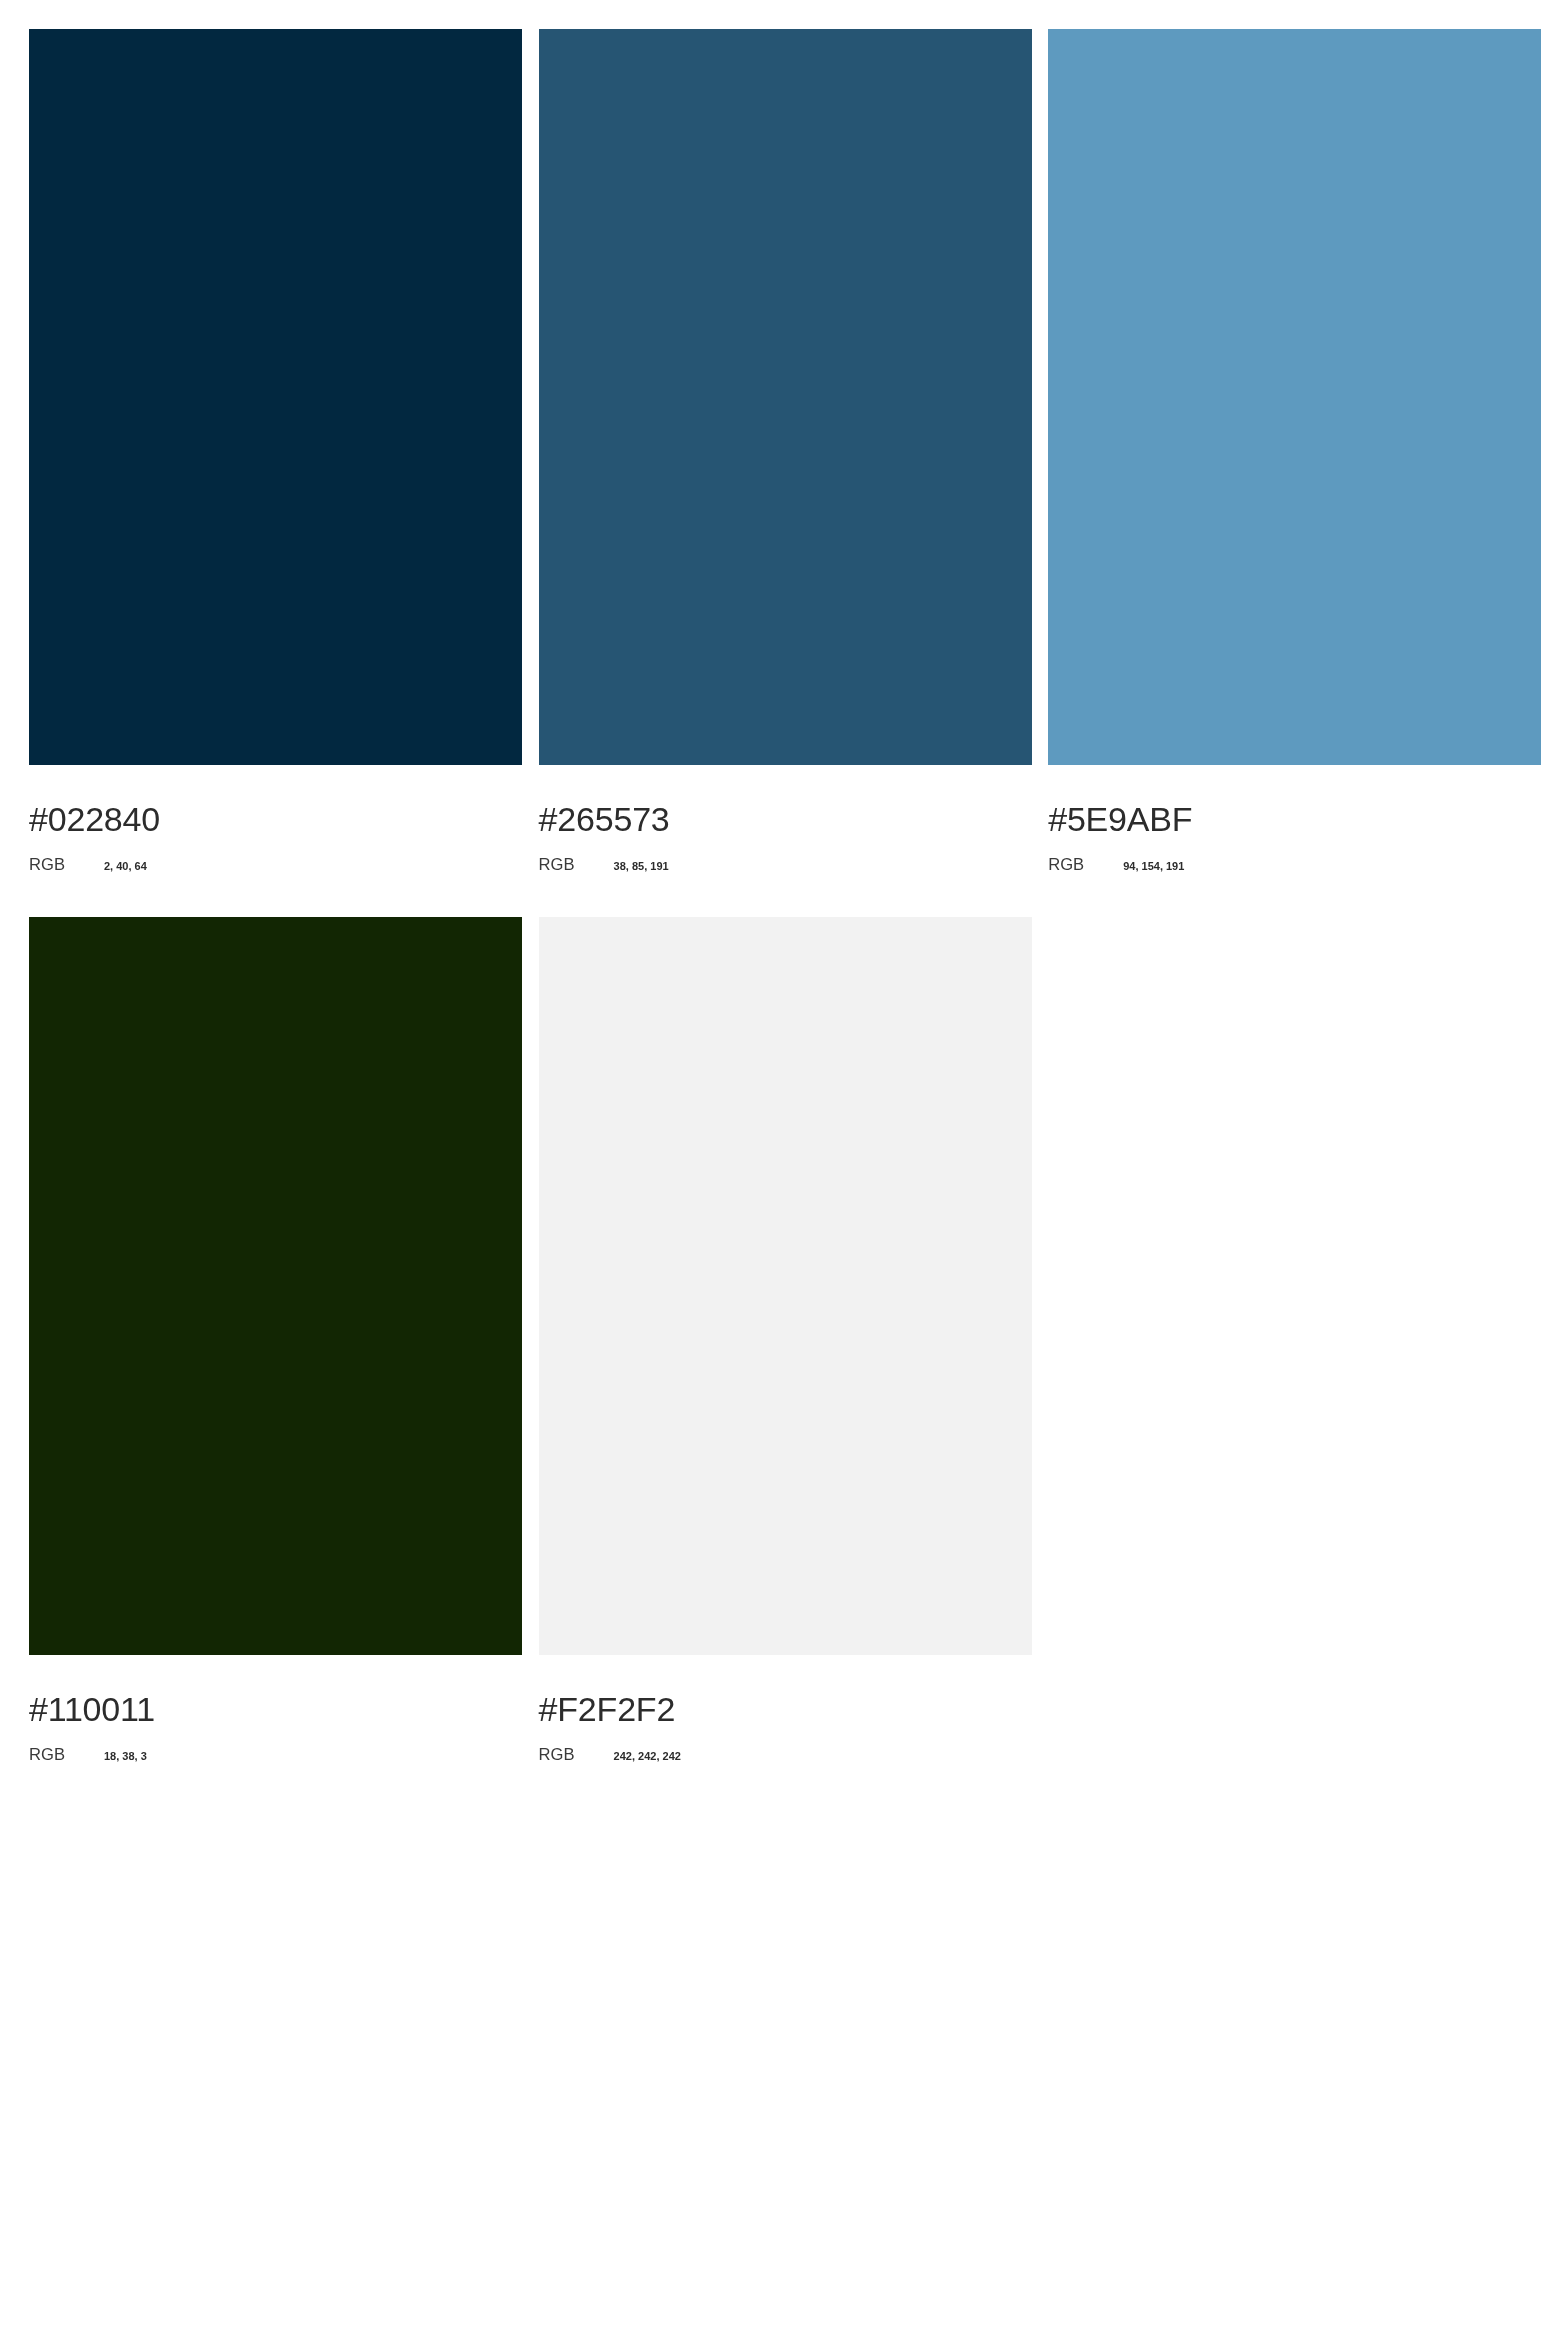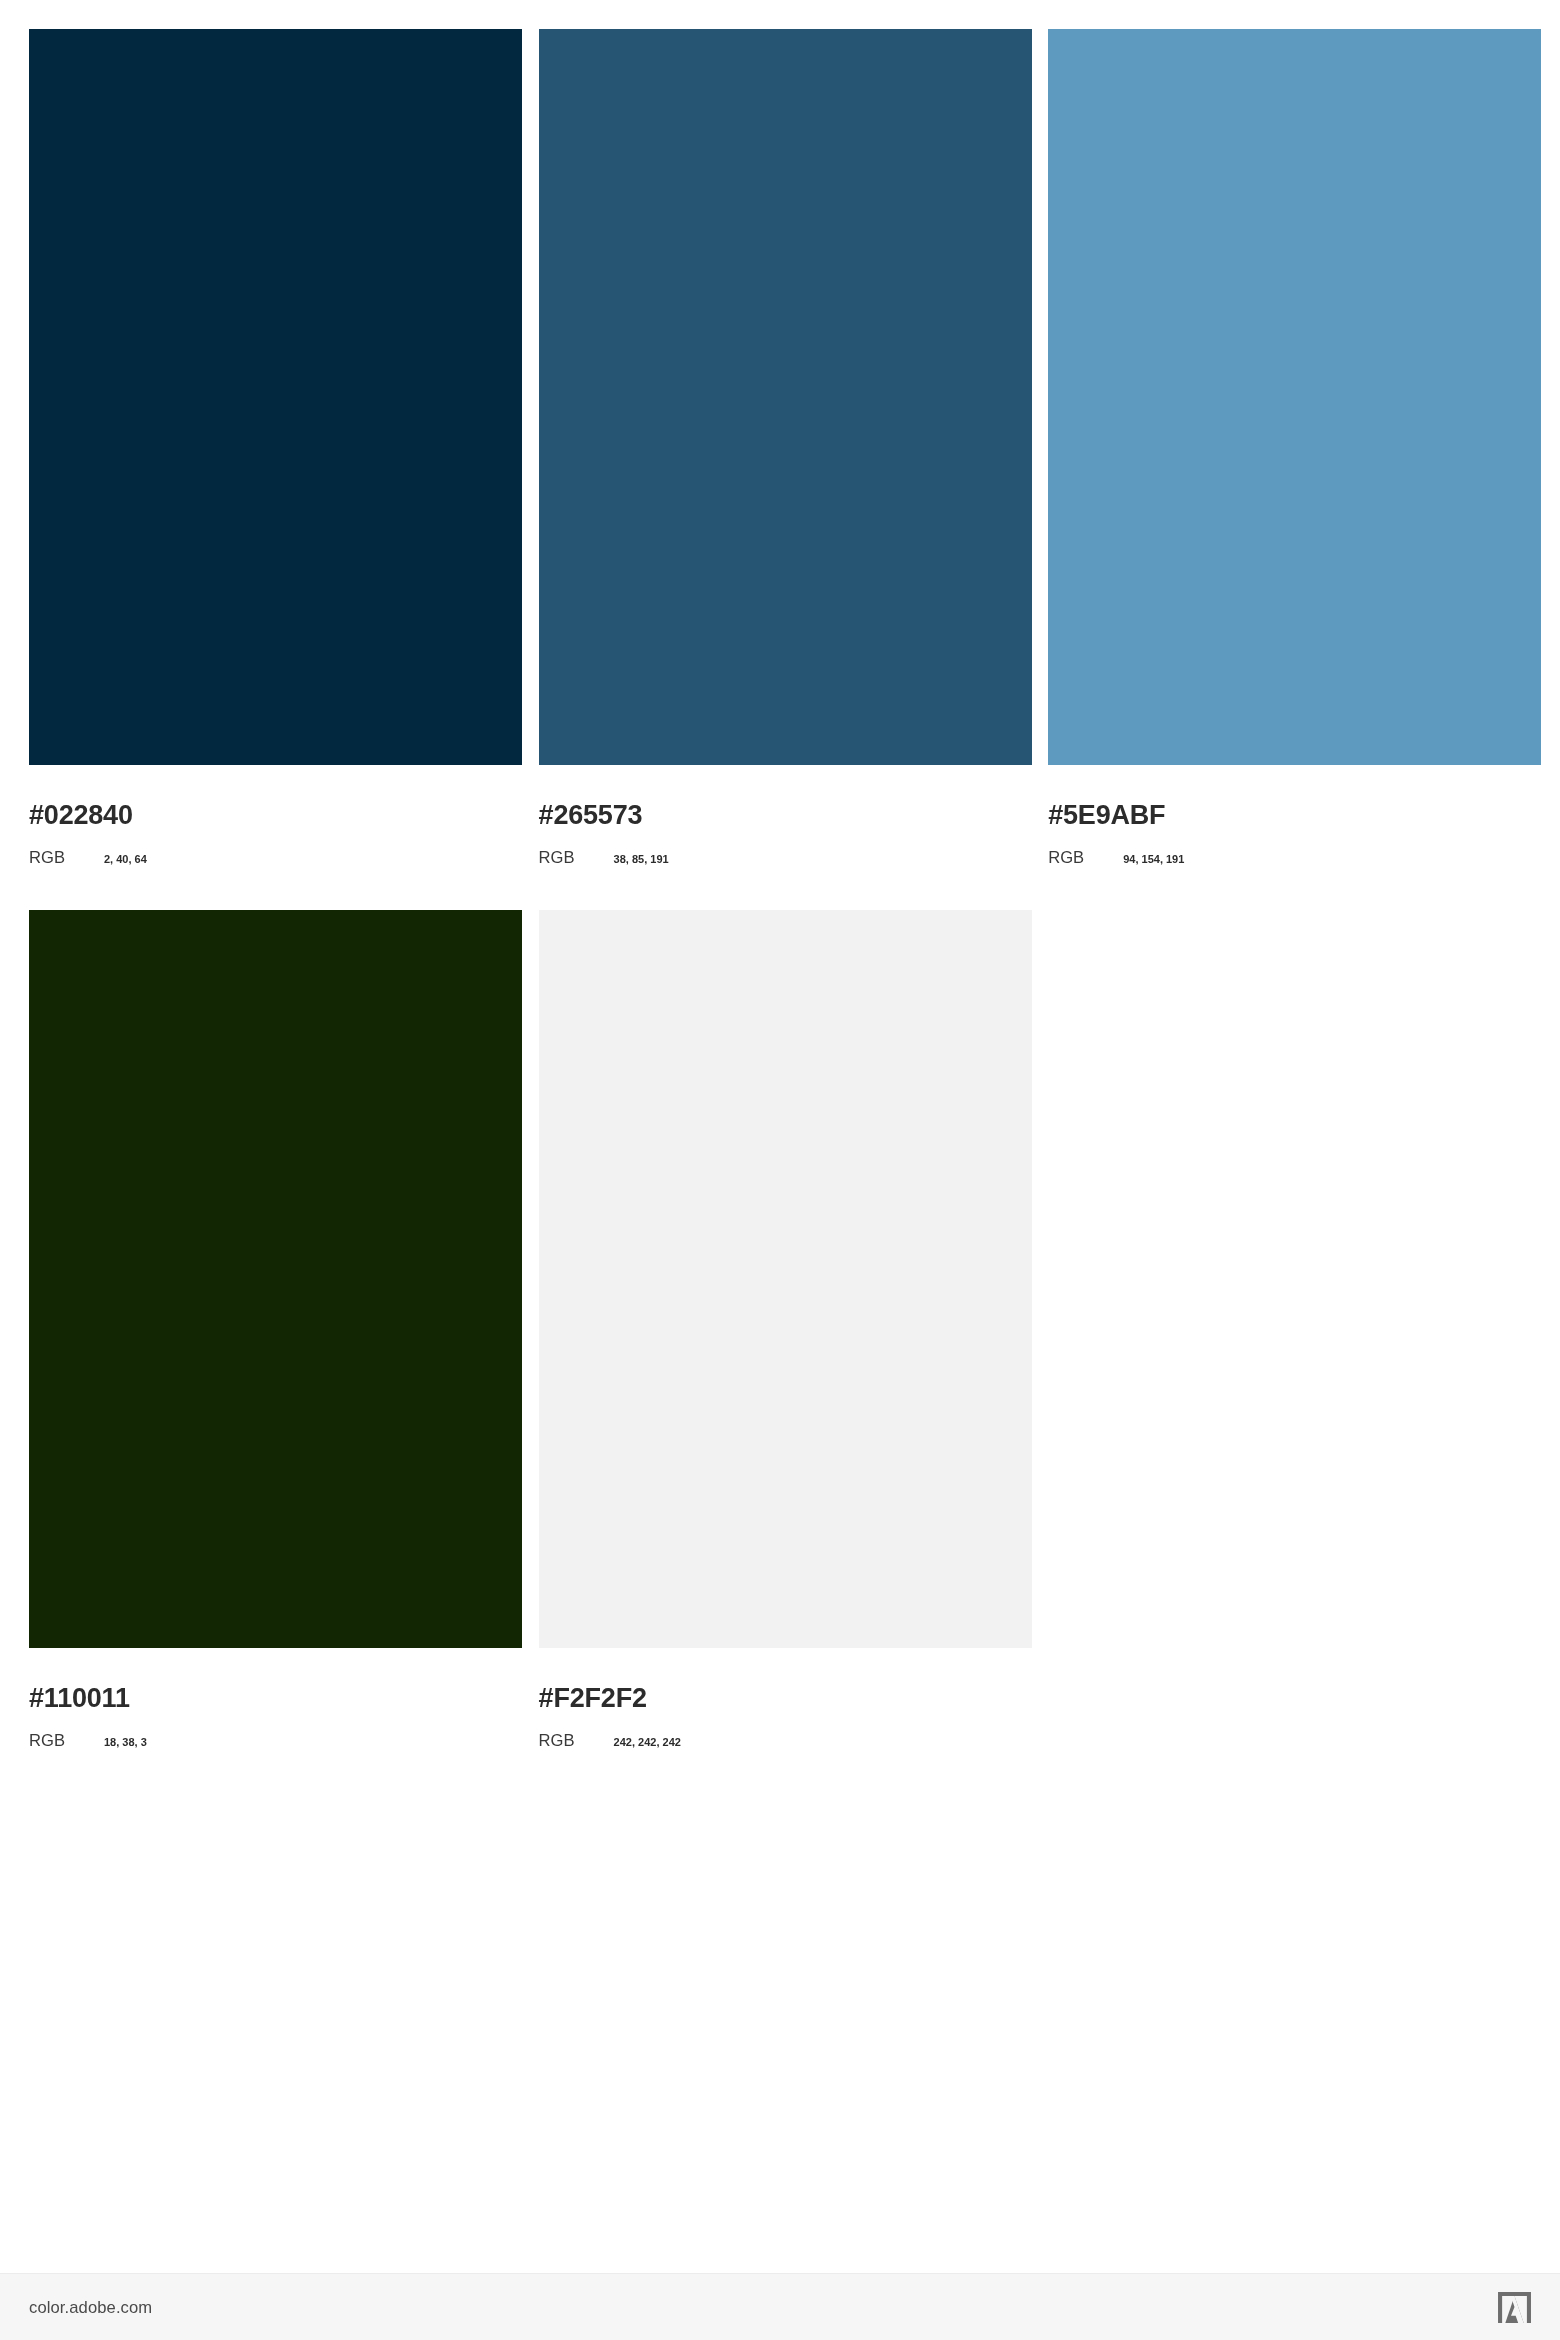--- a/index.html
+++ b/index.html
@@ -43,22 +43,22 @@
   }
 
   .row-1 .swatch-chip { height: 736px; }
   .row-2 .swatch-chip { height: 738px; }
 
   .swatch-meta {
     padding-top: 37px;
   }
 
   .swatch-hex {
-    font-size: 27px;
-    font-weight: bold;
+    font-size: 34px;
+    font-weight: normal;
     color: #2c2c2c;
     letter-spacing: -0.2px;
     line-height: 1;
   }
 
   .swatch-rgb {
     margin-top: 21px;
     display: flex;
     align-items: baseline;
     line-height: 1;
@@ -185,26 +185,15 @@
         <div class="swatch-chip"></div>
         <div class="swatch-meta">
           <div class="swatch-hex">&nbsp;</div>
         </div>
       </div>
 
     </div>
 
   </div>
 
-  <div id="footer" style="background: rgb(246, 246, 246);">
-    <span id="footer-url">color.adobe.com</span>
-    <span>
-      <svg id="adobe-logo" viewBox="0 0 34 32" xmlns="http://www.w3.org/2000/svg" aria-hidden="true">
-        <rect x="0" y="0" width="34" height="32" fill="#6E6E6E"></rect>
-        <path d="M17 4 L26.5 32 L20.8 32 L18.2 24.6 L13.4 24.6 L17 15.6 L13.2 4 Z" fill="#f6f6f6"></path>
-        <path d="M17 4 L7.5 32 L4.2 32 L4.2 4 Z" fill="#f6f6f6"></path>
-        <path d="M17 4 L26.5 32 L29.8 32 L29.8 4 Z" fill="#f6f6f6"></path>
-      </svg>
-    </span>
-  </div>
 
 </div>
 
 
 </body></html>

